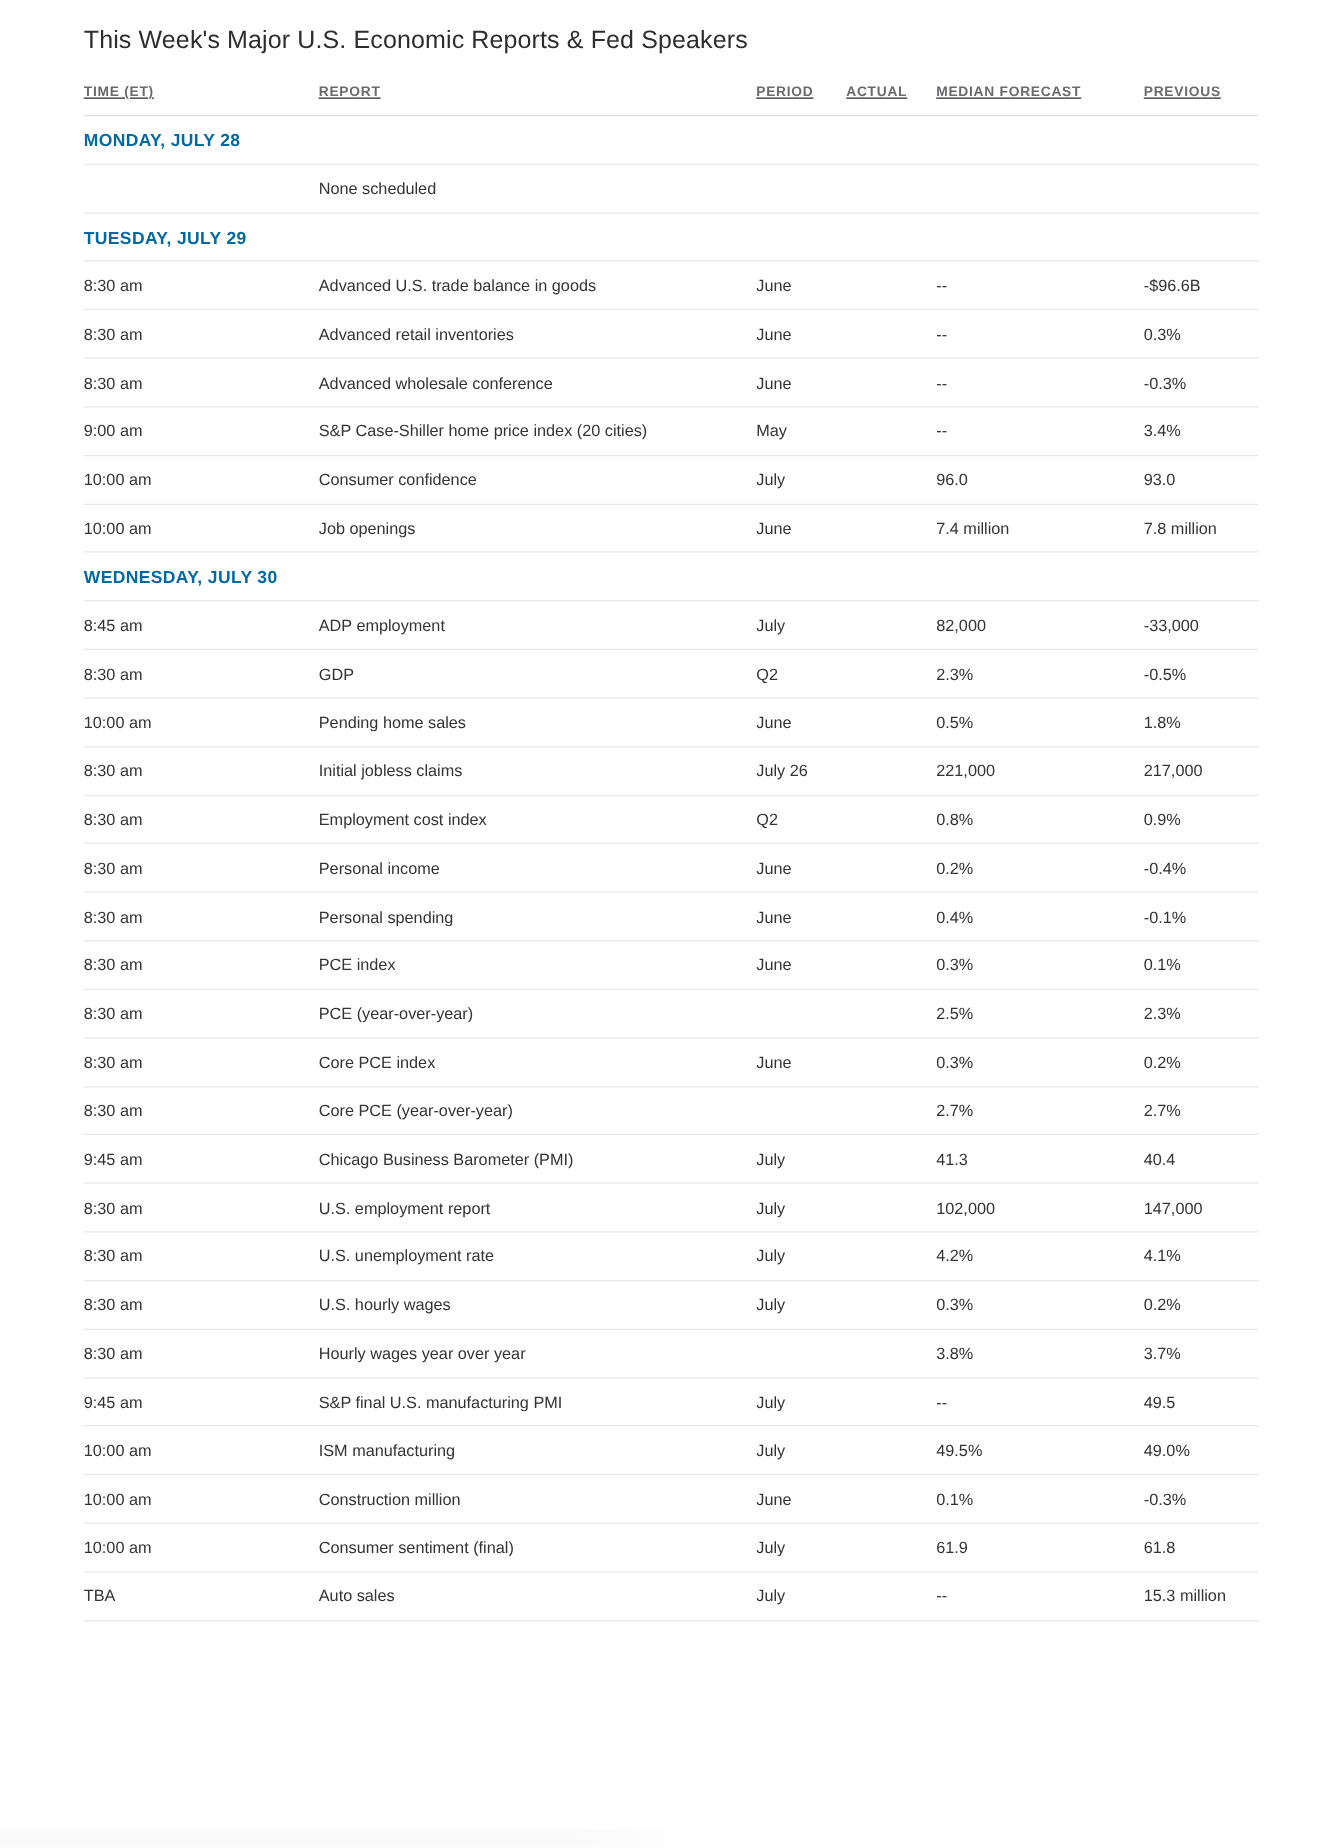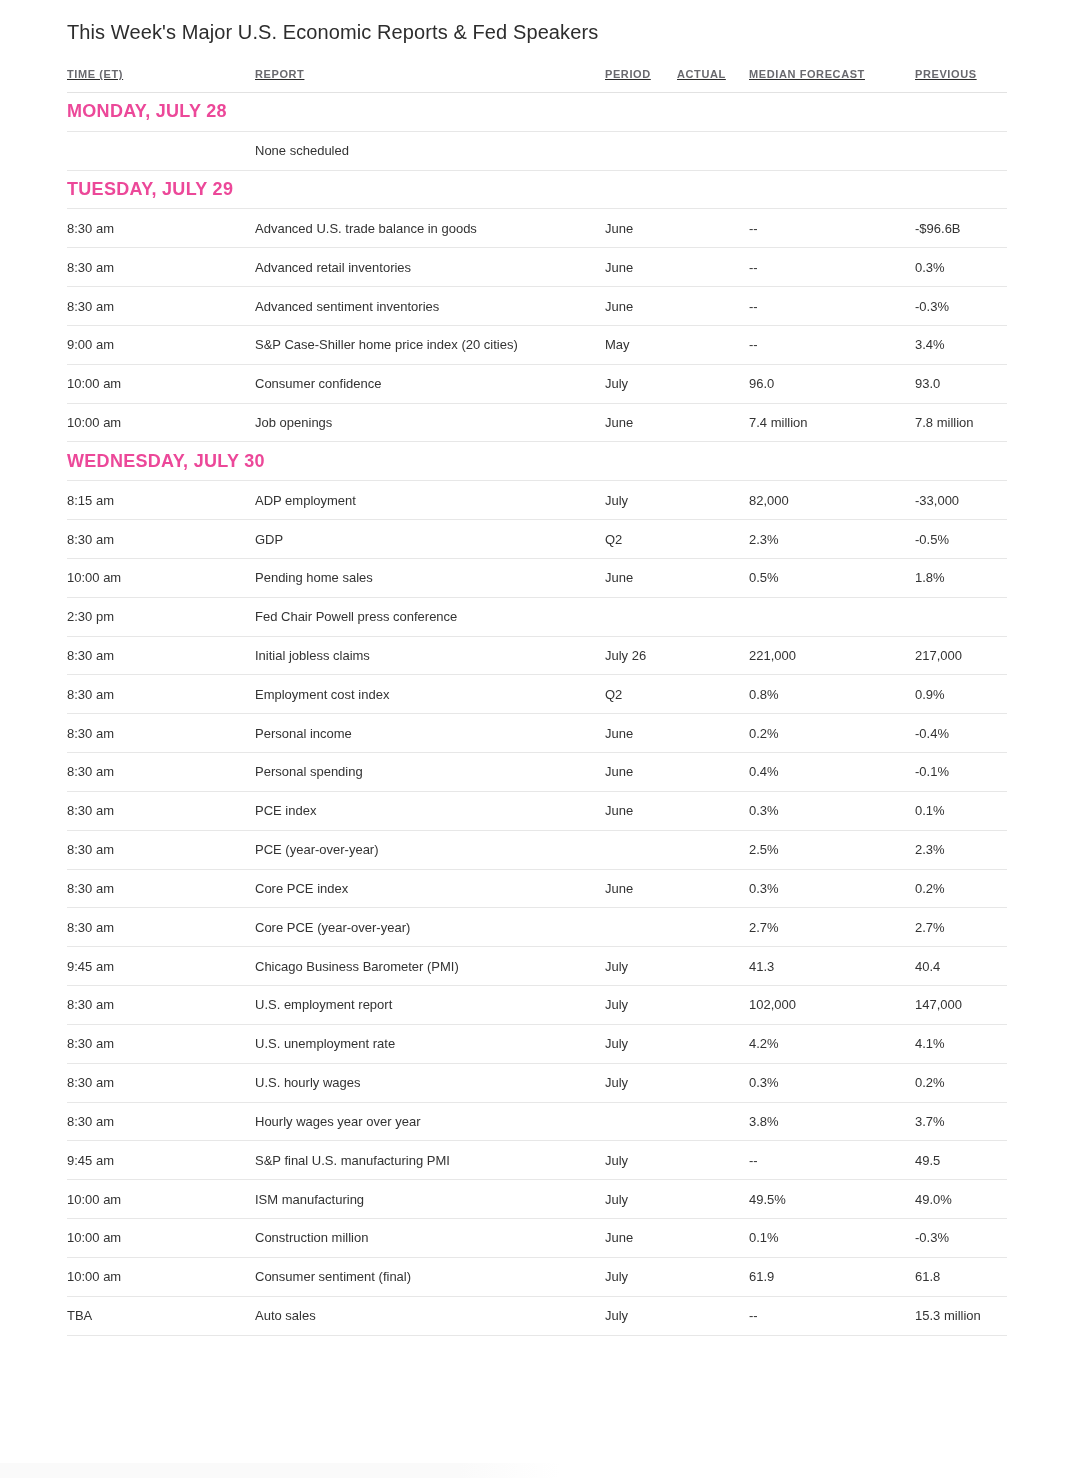--- a/index.html
+++ b/index.html
@@ -50,23 +50,23 @@
     border-bottom: 1px solid #e7e7e7;
   }
   .cell {
     font-size: 13px;
     color: #333333;
     white-space: nowrap;
     overflow: hidden;
   }
   .day-row .day-label {
     grid-column: 1 / -1;
-    font-size: 18px;
+    font-size: 14px;
     font-weight: 700;
-    color: #ec4899;
+    color: #0369a1;
     letter-spacing: 0.3px;
     text-transform: uppercase;
   }
   .bottom-shadow {
     position: absolute;
     left: 0;
     bottom: 0;
     width: 560px;
     height: 15px;
     background: linear-gradient(to right, #fafafa 82%, #ffffff 100%);
@@ -113,21 +113,21 @@
       <div class="row data-row">
         <div class="cell cell-time">8:30 am</div>
         <div class="cell cell-report">Advanced retail inventories</div>
         <div class="cell cell-period">June</div>
         <div class="cell cell-actual"></div>
         <div class="cell cell-forecast">--</div>
         <div class="cell cell-previous">0.3%</div>
       </div>
       <div class="row data-row">
         <div class="cell cell-time">8:30 am</div>
-        <div class="cell cell-report">Advanced sentiment inventories</div>
+        <div class="cell cell-report">Advanced wholesale conference</div>
         <div class="cell cell-period">June</div>
         <div class="cell cell-actual"></div>
         <div class="cell cell-forecast">--</div>
         <div class="cell cell-previous">-0.3%</div>
       </div>
       <div class="row data-row">
         <div class="cell cell-time">9:00 am</div>
         <div class="cell cell-report">S&amp;P Case-Shiller home price index (20 cities)</div>
         <div class="cell cell-period">May</div>
         <div class="cell cell-actual"></div>
@@ -147,21 +147,21 @@
         <div class="cell cell-report">Job openings</div>
         <div class="cell cell-period">June</div>
         <div class="cell cell-actual"></div>
         <div class="cell cell-forecast">7.4 million</div>
         <div class="cell cell-previous">7.8 million</div>
       </div>
       <div class="row day-row">
         <div class="cell day-label">WEDNESDAY, JULY 30</div>
       </div>
       <div class="row data-row">
-        <div class="cell cell-time">8:15 am</div>
+        <div class="cell cell-time">8:45 am</div>
         <div class="cell cell-report">ADP employment</div>
         <div class="cell cell-period">July</div>
         <div class="cell cell-actual"></div>
         <div class="cell cell-forecast">82,000</div>
         <div class="cell cell-previous">-33,000</div>
       </div>
       <div class="row data-row">
         <div class="cell cell-time">8:30 am</div>
         <div class="cell cell-report">GDP</div>
         <div class="cell cell-period">Q2</div>
@@ -171,28 +171,20 @@
       </div>
       <div class="row data-row">
         <div class="cell cell-time">10:00 am</div>
         <div class="cell cell-report">Pending home sales</div>
         <div class="cell cell-period">June</div>
         <div class="cell cell-actual"></div>
         <div class="cell cell-forecast">0.5%</div>
         <div class="cell cell-previous">1.8%</div>
       </div>
       <div class="row data-row">
-        <div class="cell cell-time">2:30 pm</div>
-        <div class="cell cell-report">Fed Chair Powell press conference</div>
-        <div class="cell cell-period"></div>
-        <div class="cell cell-actual"></div>
-        <div class="cell cell-forecast"></div>
-        <div class="cell cell-previous"></div>
-      </div>
-      <div class="row data-row">
         <div class="cell cell-time">8:30 am</div>
         <div class="cell cell-report">Initial jobless claims</div>
         <div class="cell cell-period">July 26</div>
         <div class="cell cell-actual"></div>
         <div class="cell cell-forecast">221,000</div>
         <div class="cell cell-previous">217,000</div>
       </div>
       <div class="row data-row">
         <div class="cell cell-time">8:30 am</div>
         <div class="cell cell-report">Employment cost index</div>

